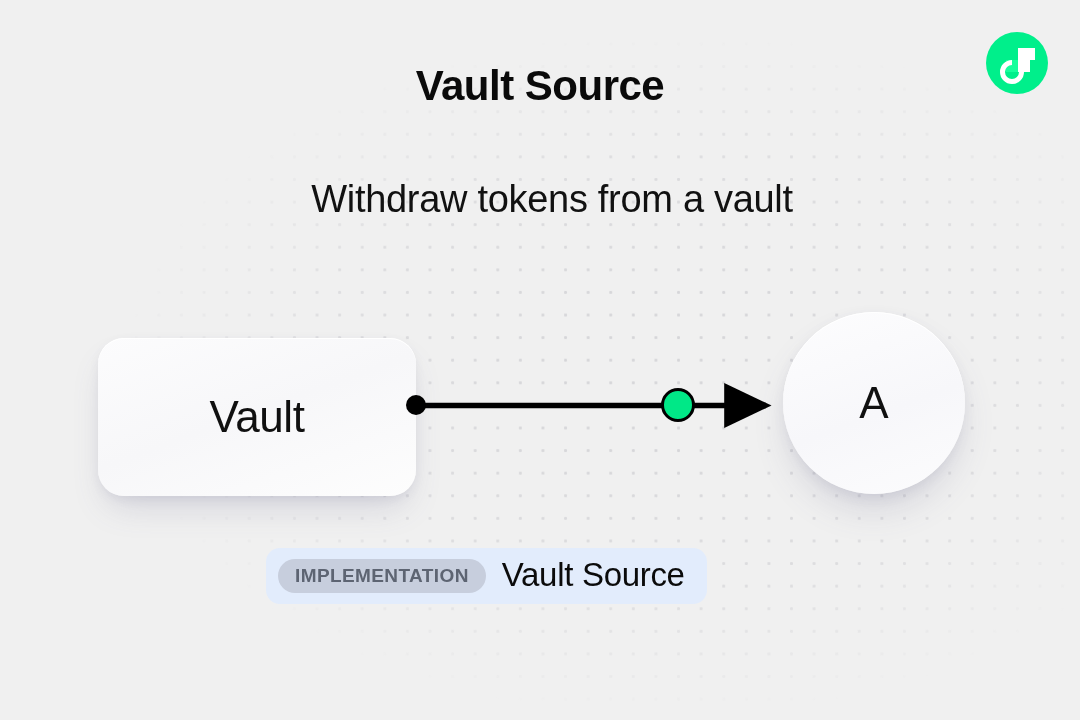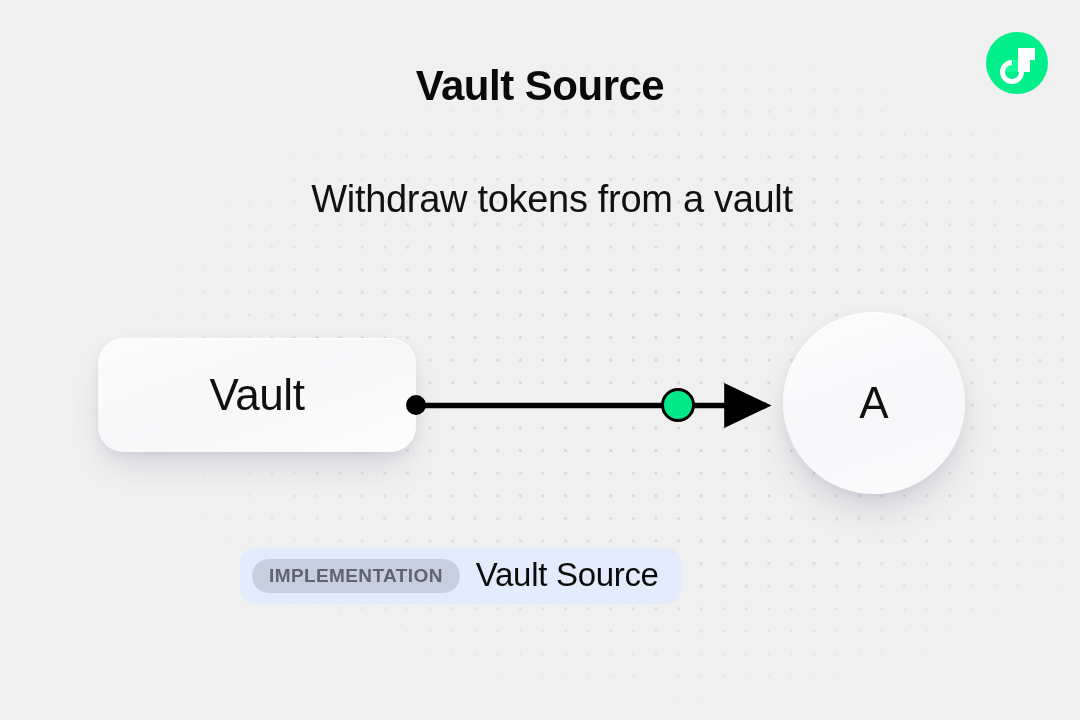--- a/index.html
+++ b/index.html
@@ -80,21 +80,21 @@
     width: 1080px;
     height: 720px;
     pointer-events: none;
   }
 
   .node-vault {
     position: absolute;
     left: 98px;
     top: 338px;
     width: 318px;
-    height: 114px;
+    height: 158px;
     border-radius: 26px;
     background: linear-gradient(160deg, #fcfcfd 0%, #f7f7f9 48%, #fdfdfd 100%);
     box-shadow: 0 18px 34px -10px rgba(90, 92, 130, 0.22),
                 0 4px 10px rgba(90, 92, 130, 0.08),
                 inset 0 1px 0 #ffffff;
     display: flex;
     align-items: center;
     justify-content: center;
     pointer-events: auto;
   }
@@ -146,21 +146,21 @@
     border-radius: 50%;
     background: #00e887;
     border: 3.5px solid #000000;
     box-sizing: border-box;
     pointer-events: auto;
   }
 
   
   .impl-bar {
     position: absolute;
-    left: 240px;
+    left: 266px;
     top: 548px;
     height: 56px;
     padding: 0 22px 0 12px;
     border-radius: 14px;
     background: #e2ecfc;
     display: flex;
     align-items: center;
     gap: 16px;
   }
   .impl-pill {

